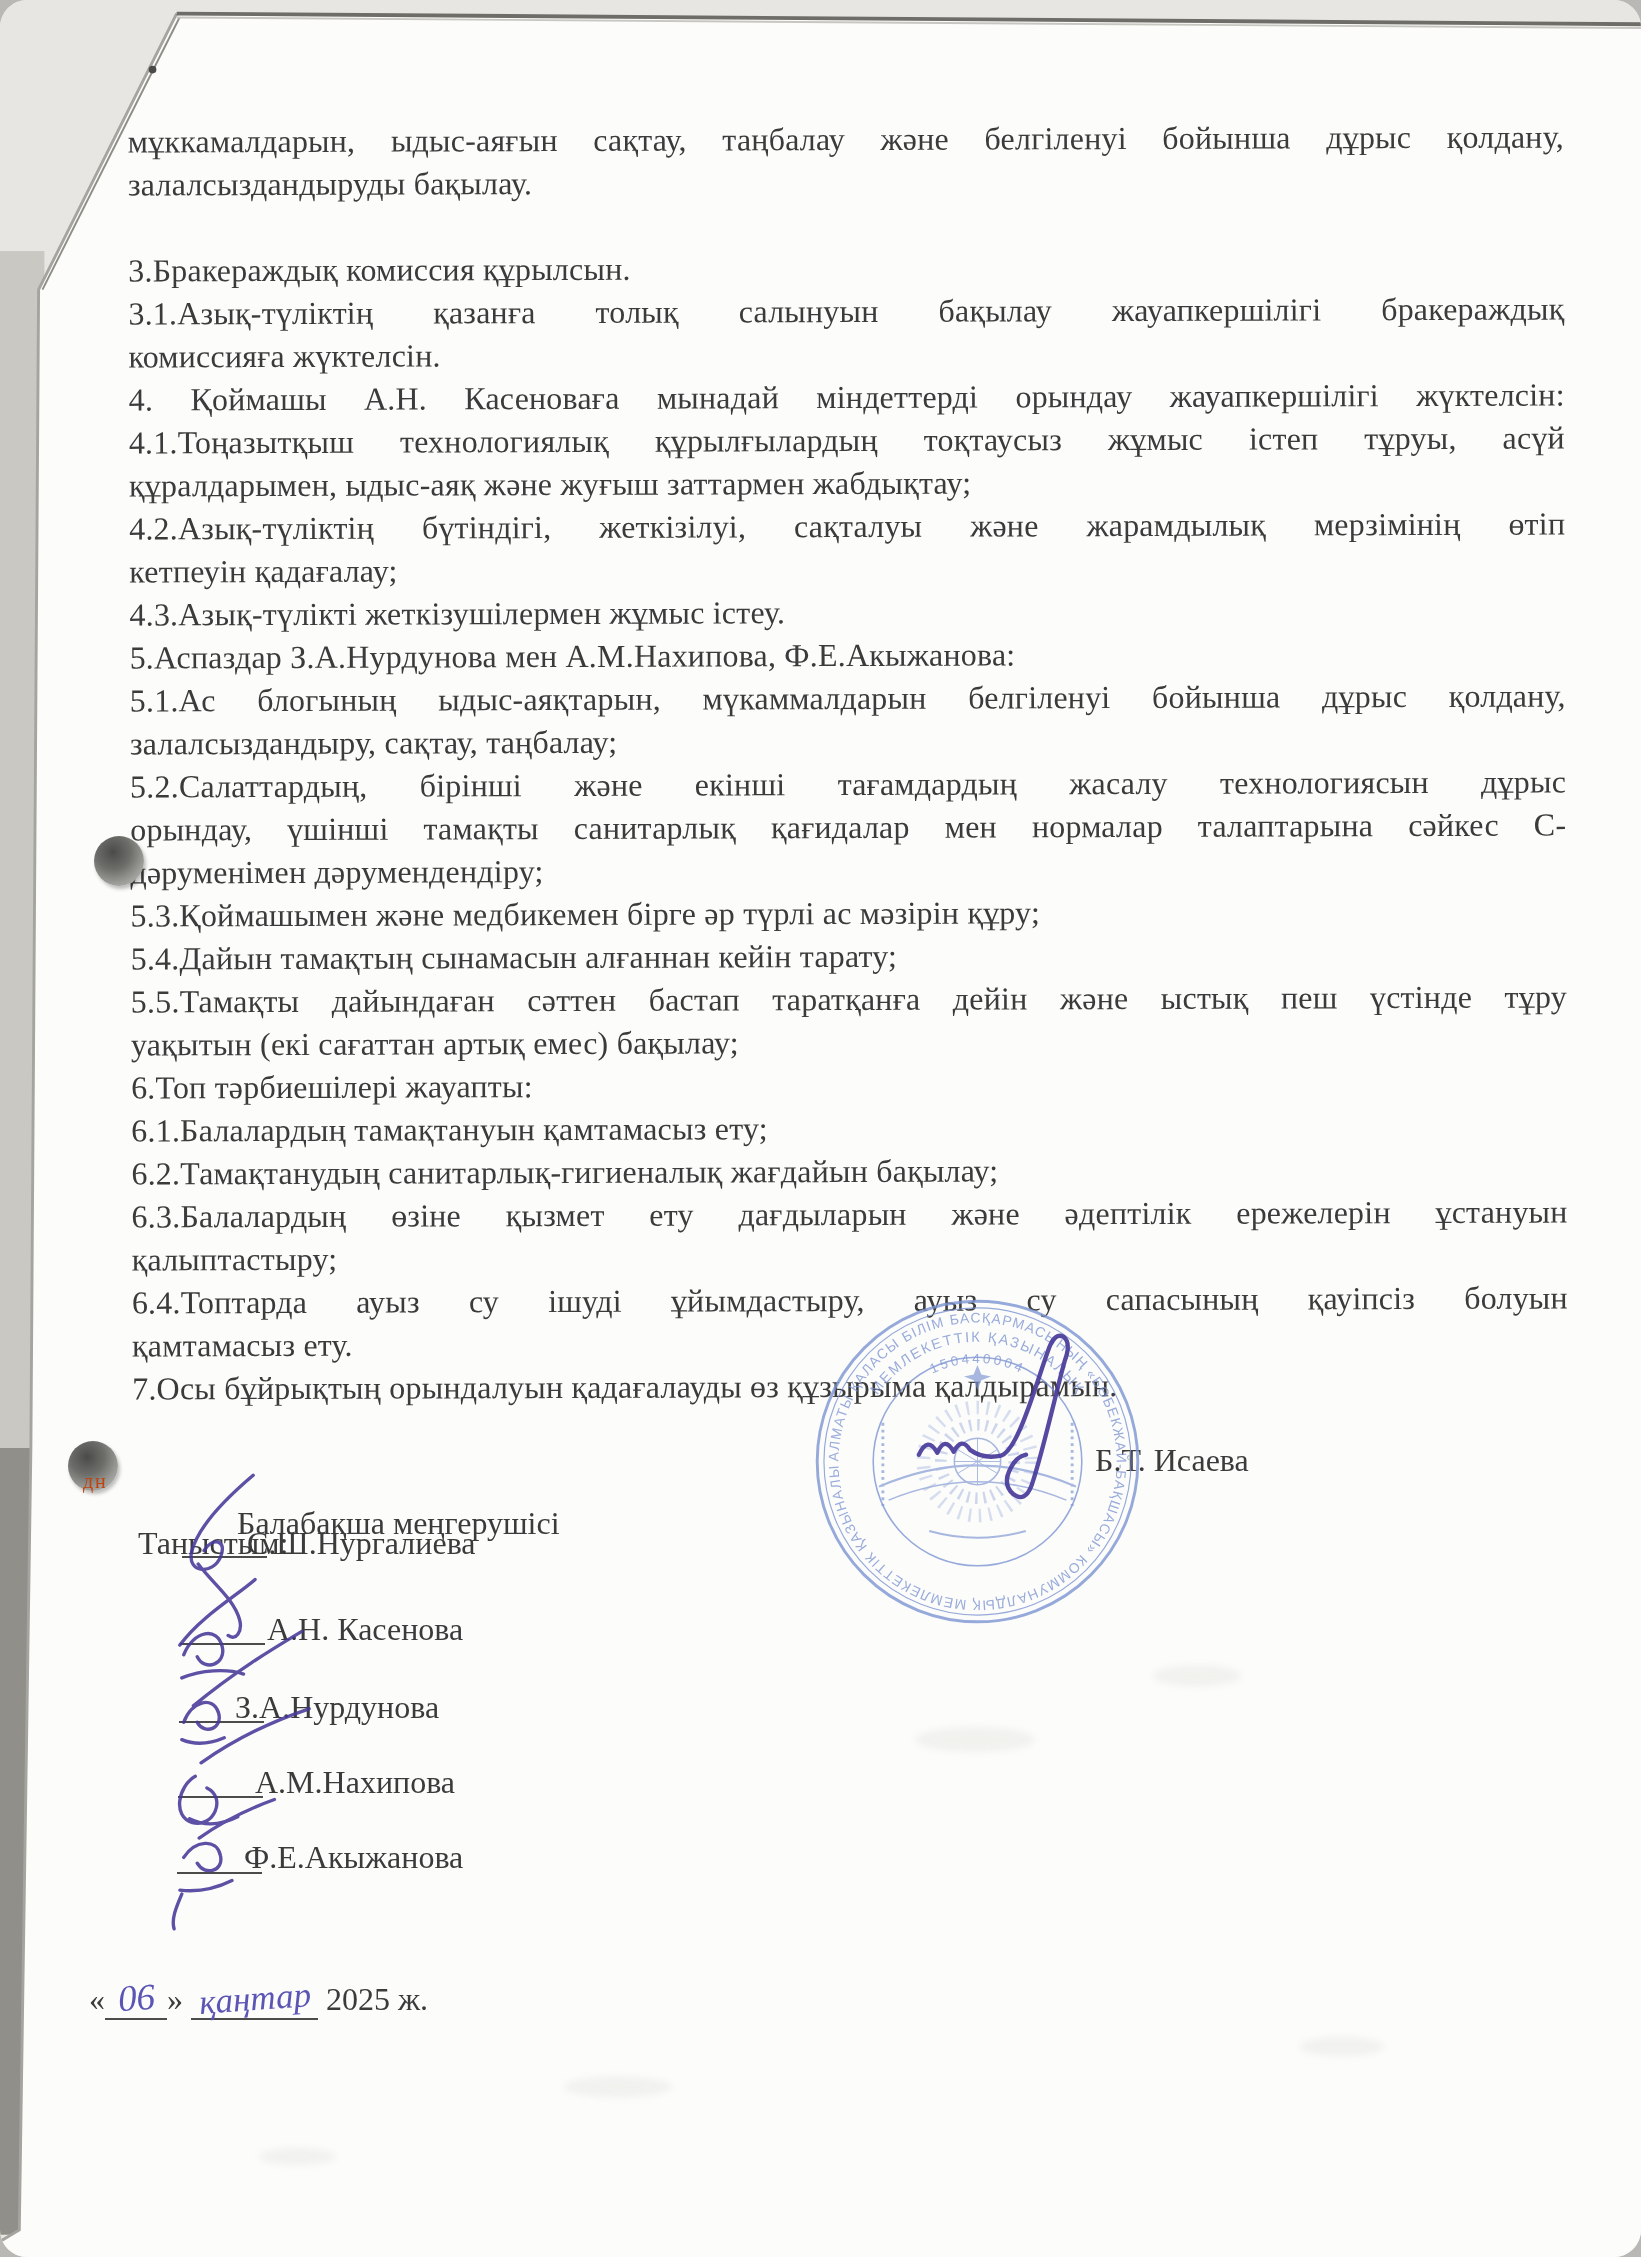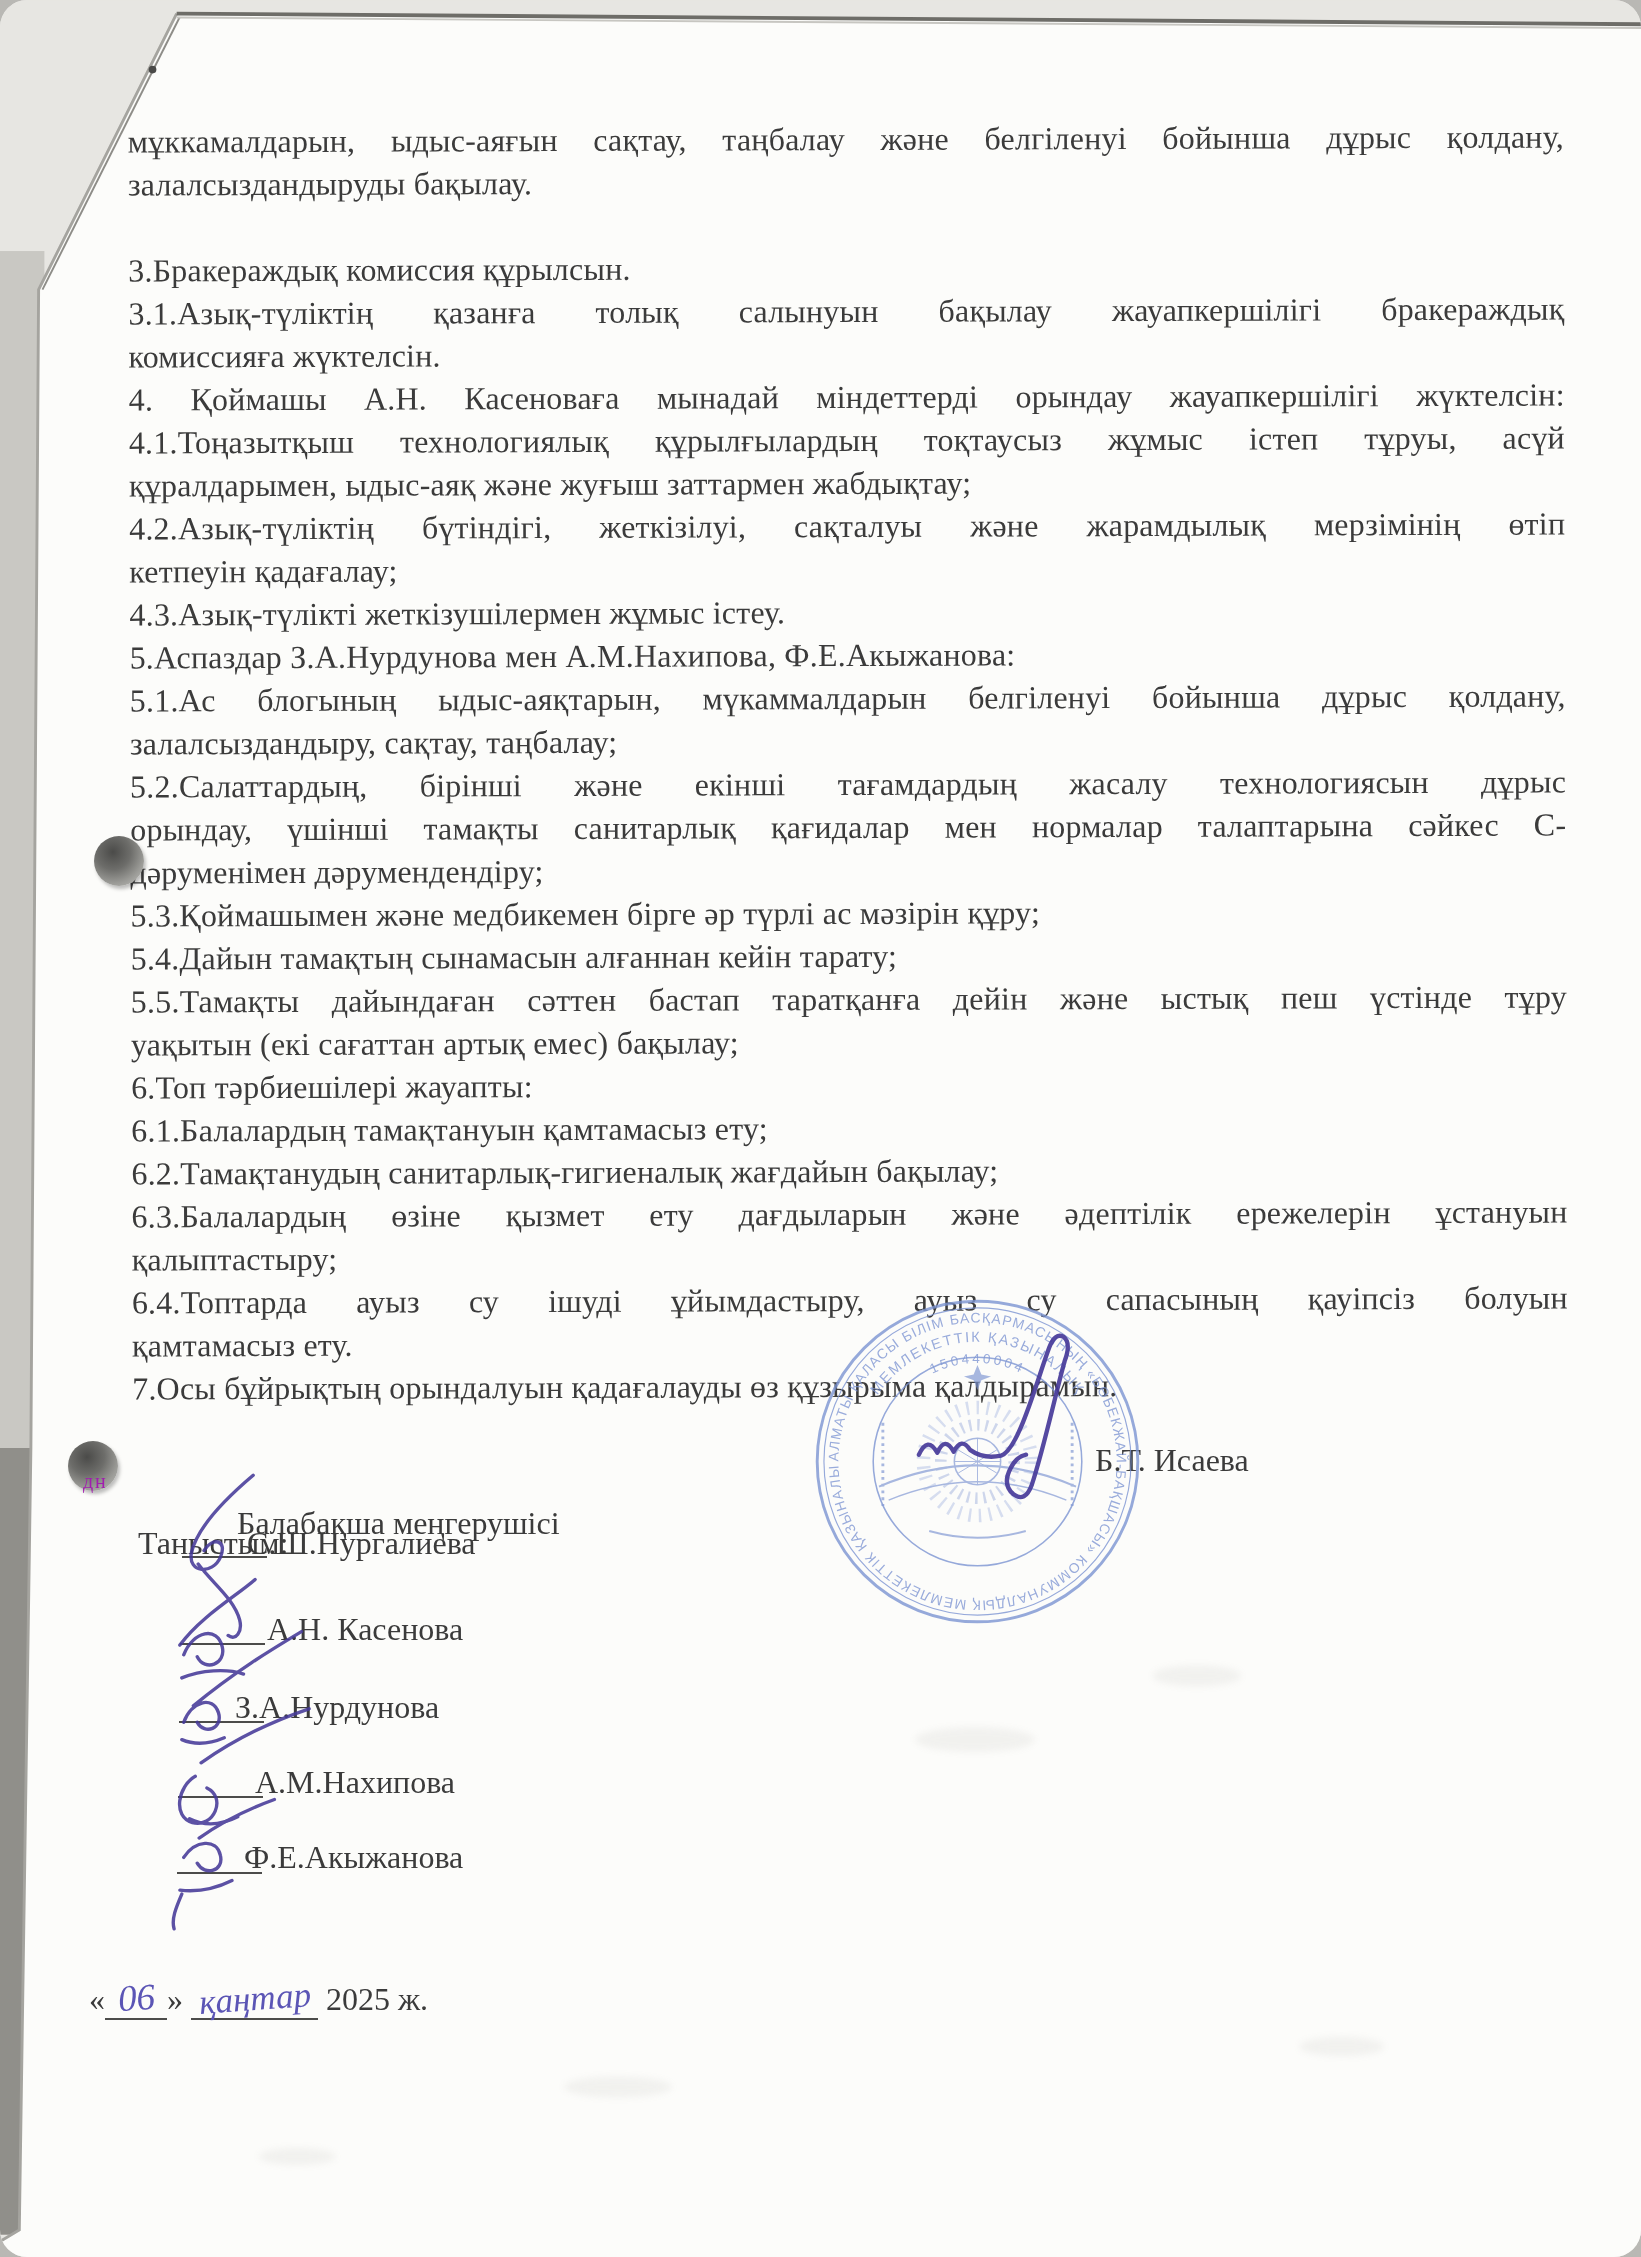--- a/index.html
+++ b/index.html
@@ -33,21 +33,21 @@
   .date-slot{display:inline-block;border-bottom:2.4px solid #4c4c4a;text-align:center;vertical-align:baseline;}
   .slot-day{width:62px;}
   .slot-month{width:127px;}
   .hand-day{font-size:37px;line-height:29px;}
   .hand-month{font-size:35px;line-height:29px;}
   .hole{
     position:absolute;width:50px;height:50px;border-radius:50%;
     background:radial-gradient(circle at 38% 32%, #4b4b49 0%, #6d6d6a 38%, #9b9b97 68%, #c4c4c0 100%);
     box-shadow:1.9px 2.9px 3.9px rgba(0,0,0,.25);
   }
-  .margin-note{position:absolute;font-size:20px;color:#a21caf;letter-spacing:1.9px;}
+  .margin-note{position:absolute;font-size:20px;color:#c2410c;letter-spacing:1.9px;}
   .stamp-wrap{position:absolute;left:794px;top:1278px;width:367px;height:367px;opacity:.93;}
   .sig-ink{stroke:#463a99;fill:none;stroke-linecap:round;stroke-linejoin:round;}
 </style>
 </head>
 <body>
 
 <div class="canvas">
 
   <svg class="layer" width="1641" height="2257" viewBox="0 0 1700 2338">
     <defs>

